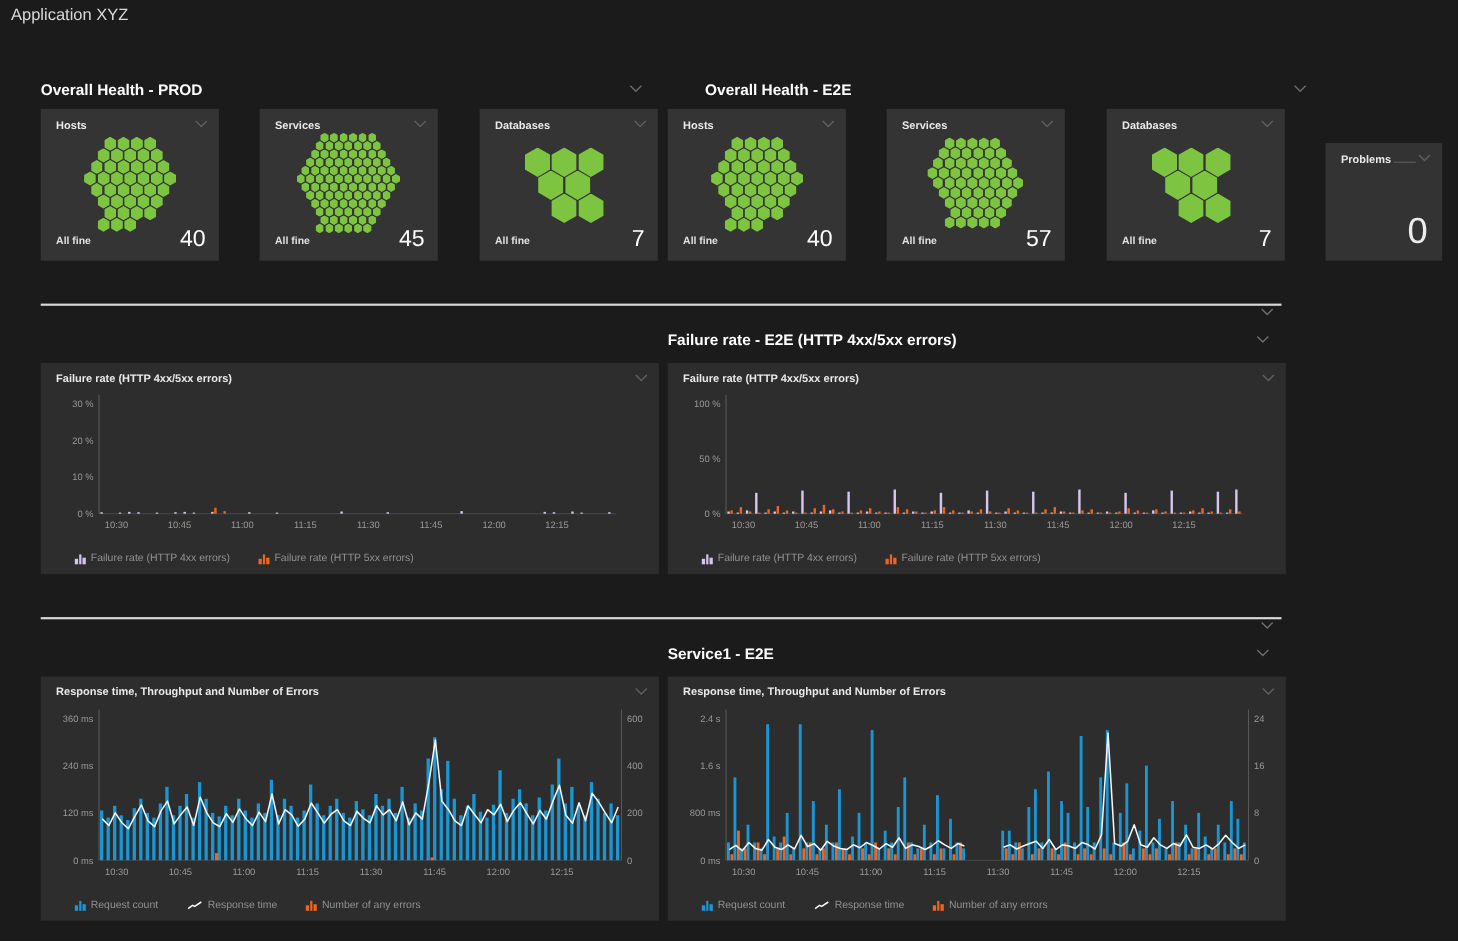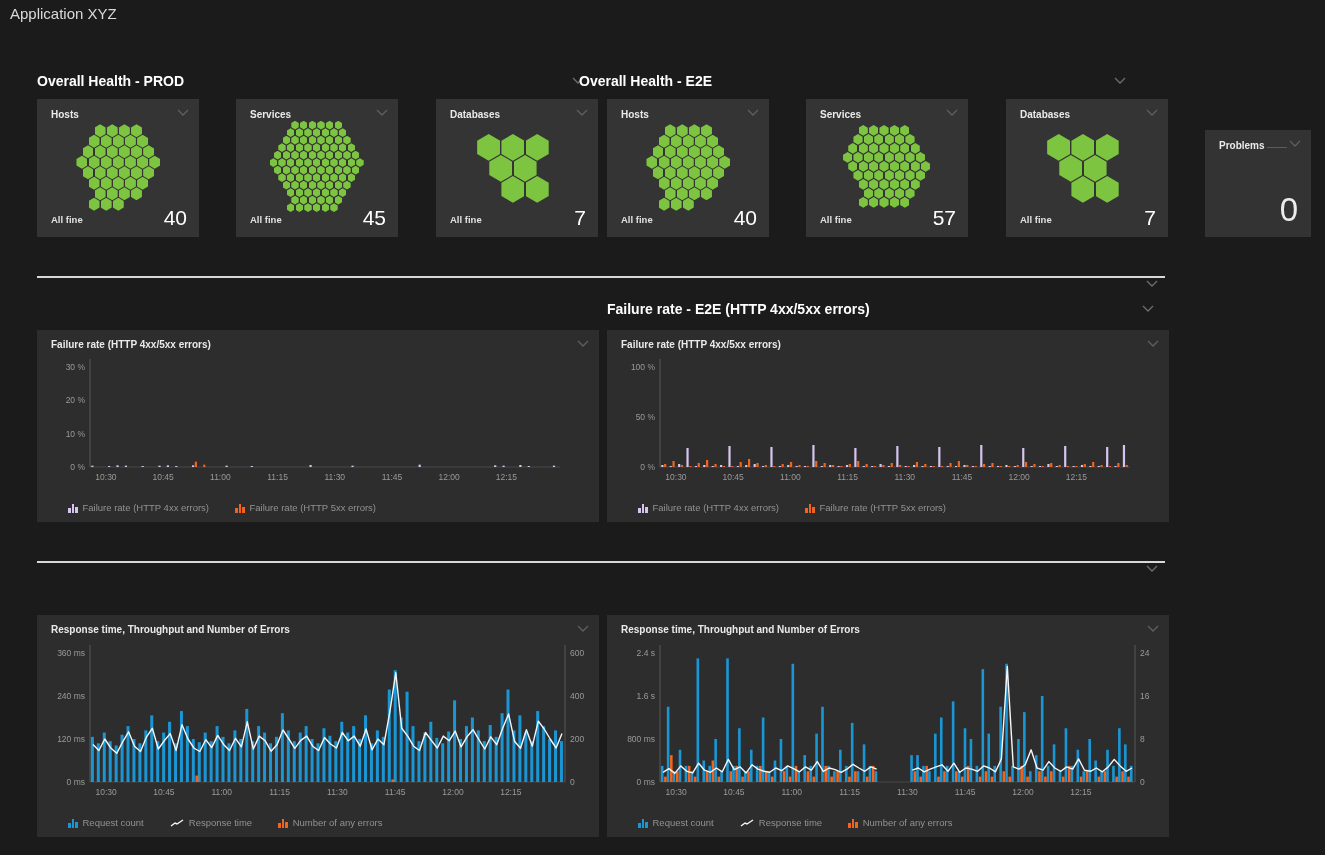--- a/index.html
+++ b/index.html
@@ -41,21 +41,21 @@
   <div class="page-title">Application XYZ</div>
 
   <div class="sec-head" style="left:37px;top:73px;width:561px">
     <span>Overall Health - PROD</span>
     <span class="chev">
         <svg viewBox="0 0 12 7" width="12" height="7">
           <path d="M1 1l5 5 5-5" fill="none" stroke="#6e6e6e" stroke-width="1.3"></path>
         </svg>
       </span>
   </div>
-  <div class="sec-head" style="left:579px;top:73px;width:561px">
+  <div class="sec-head" style="left:641px;top:73px;width:561px">
     <span>Overall Health - E2E</span>
     <span class="chev">
         <svg viewBox="0 0 12 7" width="12" height="7">
           <path d="M1 1l5 5 5-5" fill="none" stroke="#6e6e6e" stroke-width="1.3"></path>
         </svg>
       </span>
   </div>
 
   <div class="tile health-tile" style="left:37px;top:99px">
     <div class="tile-label">Hosts</div>
@@ -622,20 +622,28 @@
     </div>
   </div>
 
   <div class="divider" style="top:561px"></div>
   <span class="div-chev" style="top:565px">
       <svg viewBox="0 0 12 7" width="12" height="7">
         <path d="M1 1l5 5 5-5" fill="none" stroke="#6e6e6e" stroke-width="1.3"></path>
       </svg>
     </span>
 
+  <div class="sec-head" style="left:607px;top:586px;width:561px">
+    <span>Service1 - E2E</span>
+    <span class="chev">
+        <svg viewBox="0 0 12 7" width="12" height="7">
+          <path d="M1 1l5 5 5-5" fill="none" stroke="#6e6e6e" stroke-width="1.3"></path>
+        </svg>
+      </span>
+  </div>
 
   <div class="tile chart-tile" style="left:37px;top:615px;width:562px;height:222px">
     <div class="tile-label">Response time, Throughput and Number of Errors</div>
     <span class="chev">
         <svg viewBox="0 0 12 7" width="12" height="7">
           <path d="M1 1l5 5 5-5" fill="none" stroke="#5f5f5f" stroke-width="1.3"></path>
         </svg>
       </span>
     <div class="chart-canvas"><svg width="562" height="222" viewBox="0 0 562 222">
           <line x1="53" y1="30" x2="53" y2="167" stroke="#585858" stroke-width="1"></line>

